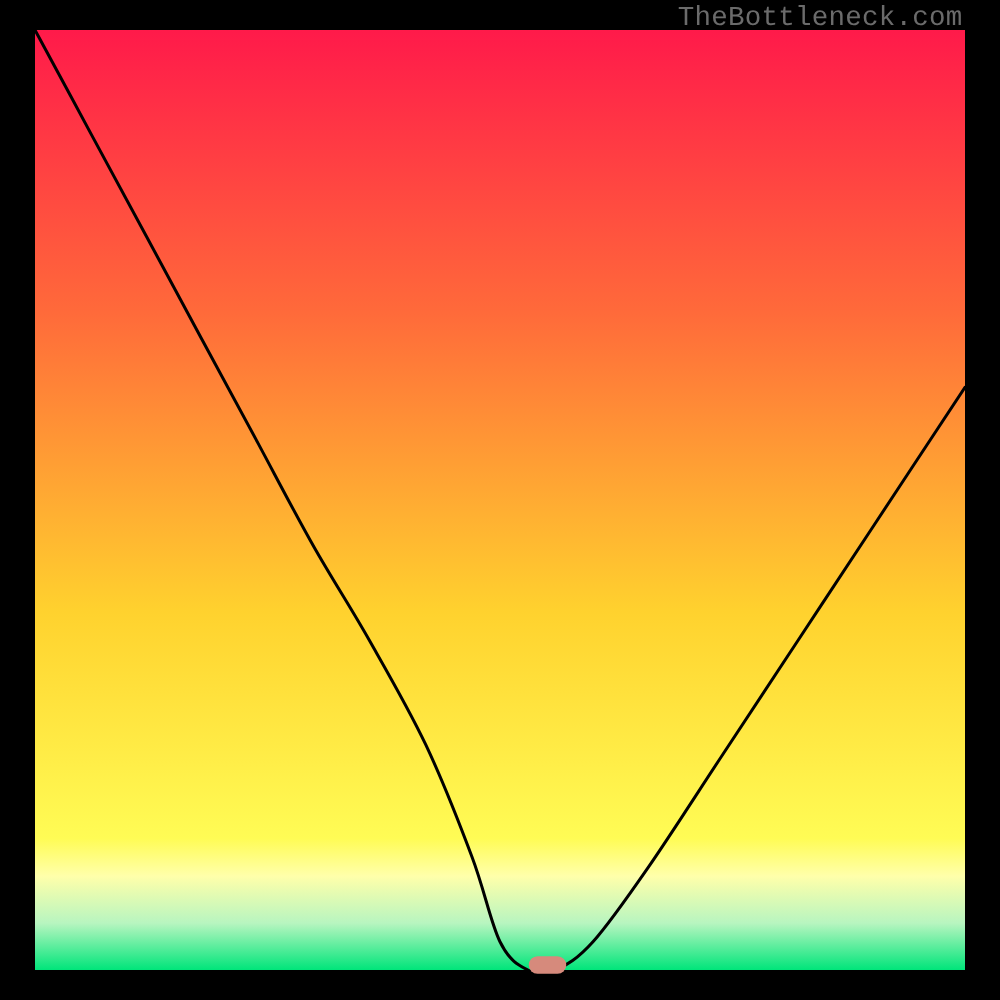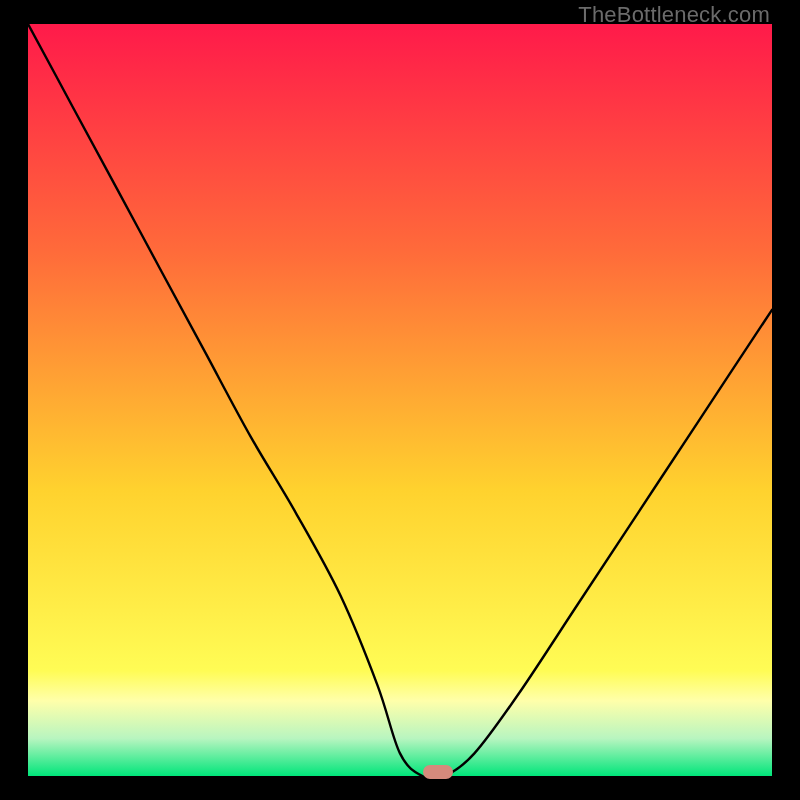--- a/index.html
+++ b/index.html
@@ -21,20 +21,21 @@
   }
   .watermark {
     position: absolute;
     top: 2px;
     right: 30px;
     color: #6b6b6b;
     font-size: 22px;
     letter-spacing: 0.2px;
     font-weight: 400;
     z-index: 5;
+    font-family: Liberation Mono, monospace;
   }
   svg {
     position: absolute;
     left: 28px;
     top: 24px;
     width: 744px;
     height: 752px;
     display: block;
   }
   .marker {

